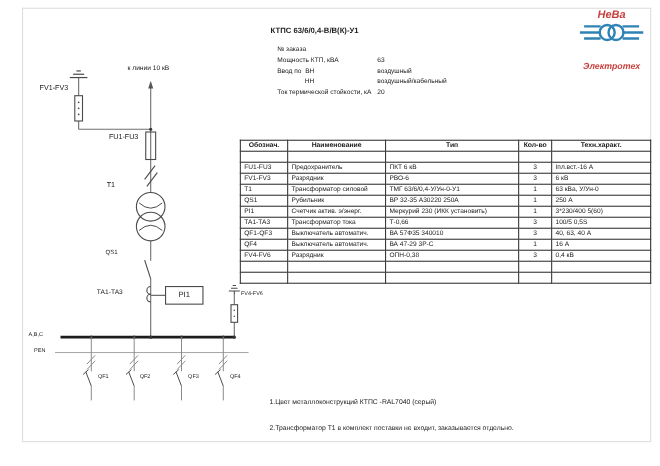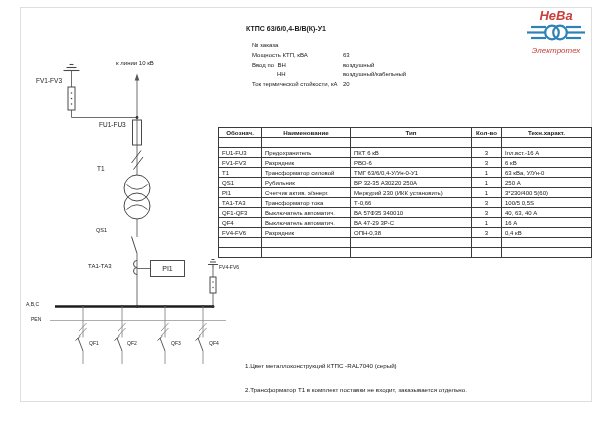--- a/index.html
+++ b/index.html
@@ -9,22 +9,22 @@
     -webkit-font-smoothing:antialiased;overflow:hidden;
   }
   .abs{position:absolute;white-space:pre;}
   .frame{position:absolute;left:20px;top:7px;width:570px;height:393px;border:1px solid #dedede;}
   
   .title{left:246px;top:25px;font-size:7px;font-weight:bold;}
   .flabel{font-size:6px;left:252px;}
   .fvalue{font-size:6px;left:343px;}
   
   .logo{position:absolute;left:524px;top:9px;width:64px;text-align:center;line-height:1;}
-  .logo .l1{font-size:13px;font-weight:bold;font-style:italic;}
-  .logo .l2{font-size:8px;font-weight:normal;font-style:italic;margin-top:1px;letter-spacing:0px;}
+  .logo .l1{font-size:10px;font-weight:bold;font-style:italic;}
+  .logo .l2{font-size:8px;font-weight:bold;font-style:italic;margin-top:13px;letter-spacing:0px;}
   
   table.spec{
     position:absolute;left:218px;top:127px;width:373px;border-collapse:collapse;
     table-layout:fixed;font-size:6px;
   }
   table.spec td,table.spec th{
     border:1px solid #3a3a3a;height:9px;padding:0 3px;overflow:hidden;
     line-height:8px;font-weight:normal;text-align:left;white-space:nowrap;
   }
   table.spec th{font-weight:bold;text-align:center;font-size:6.2px;}

